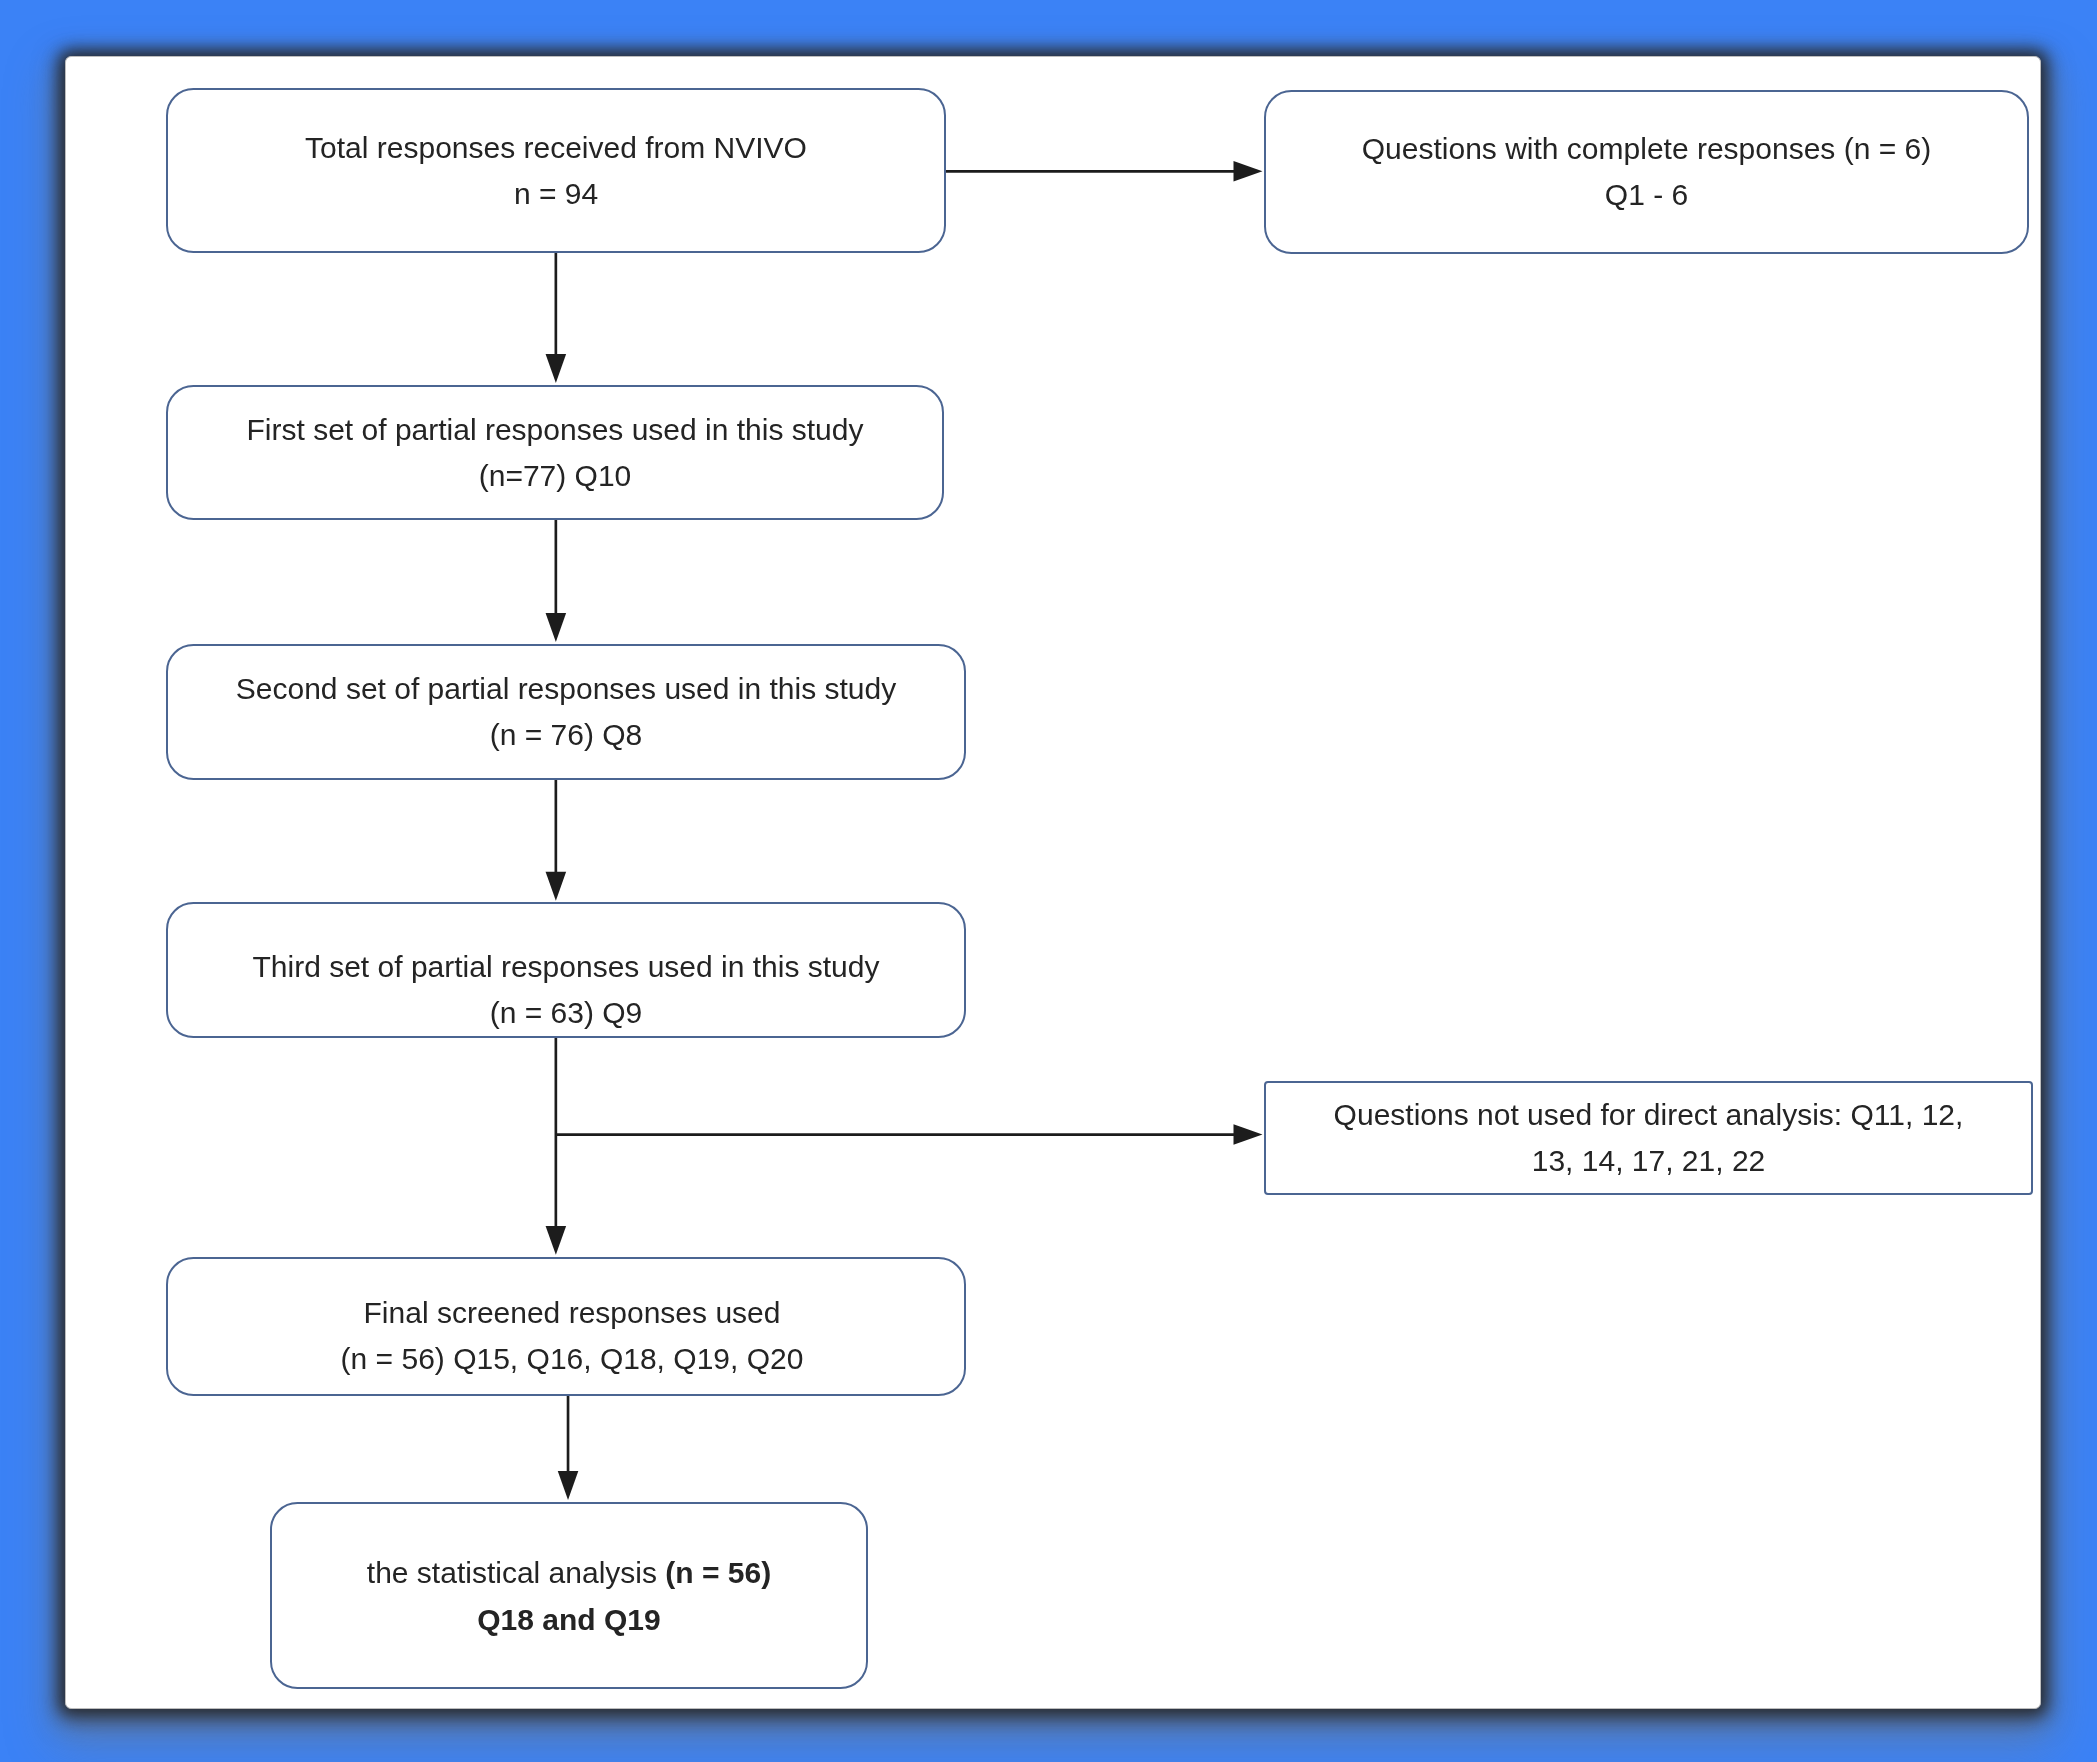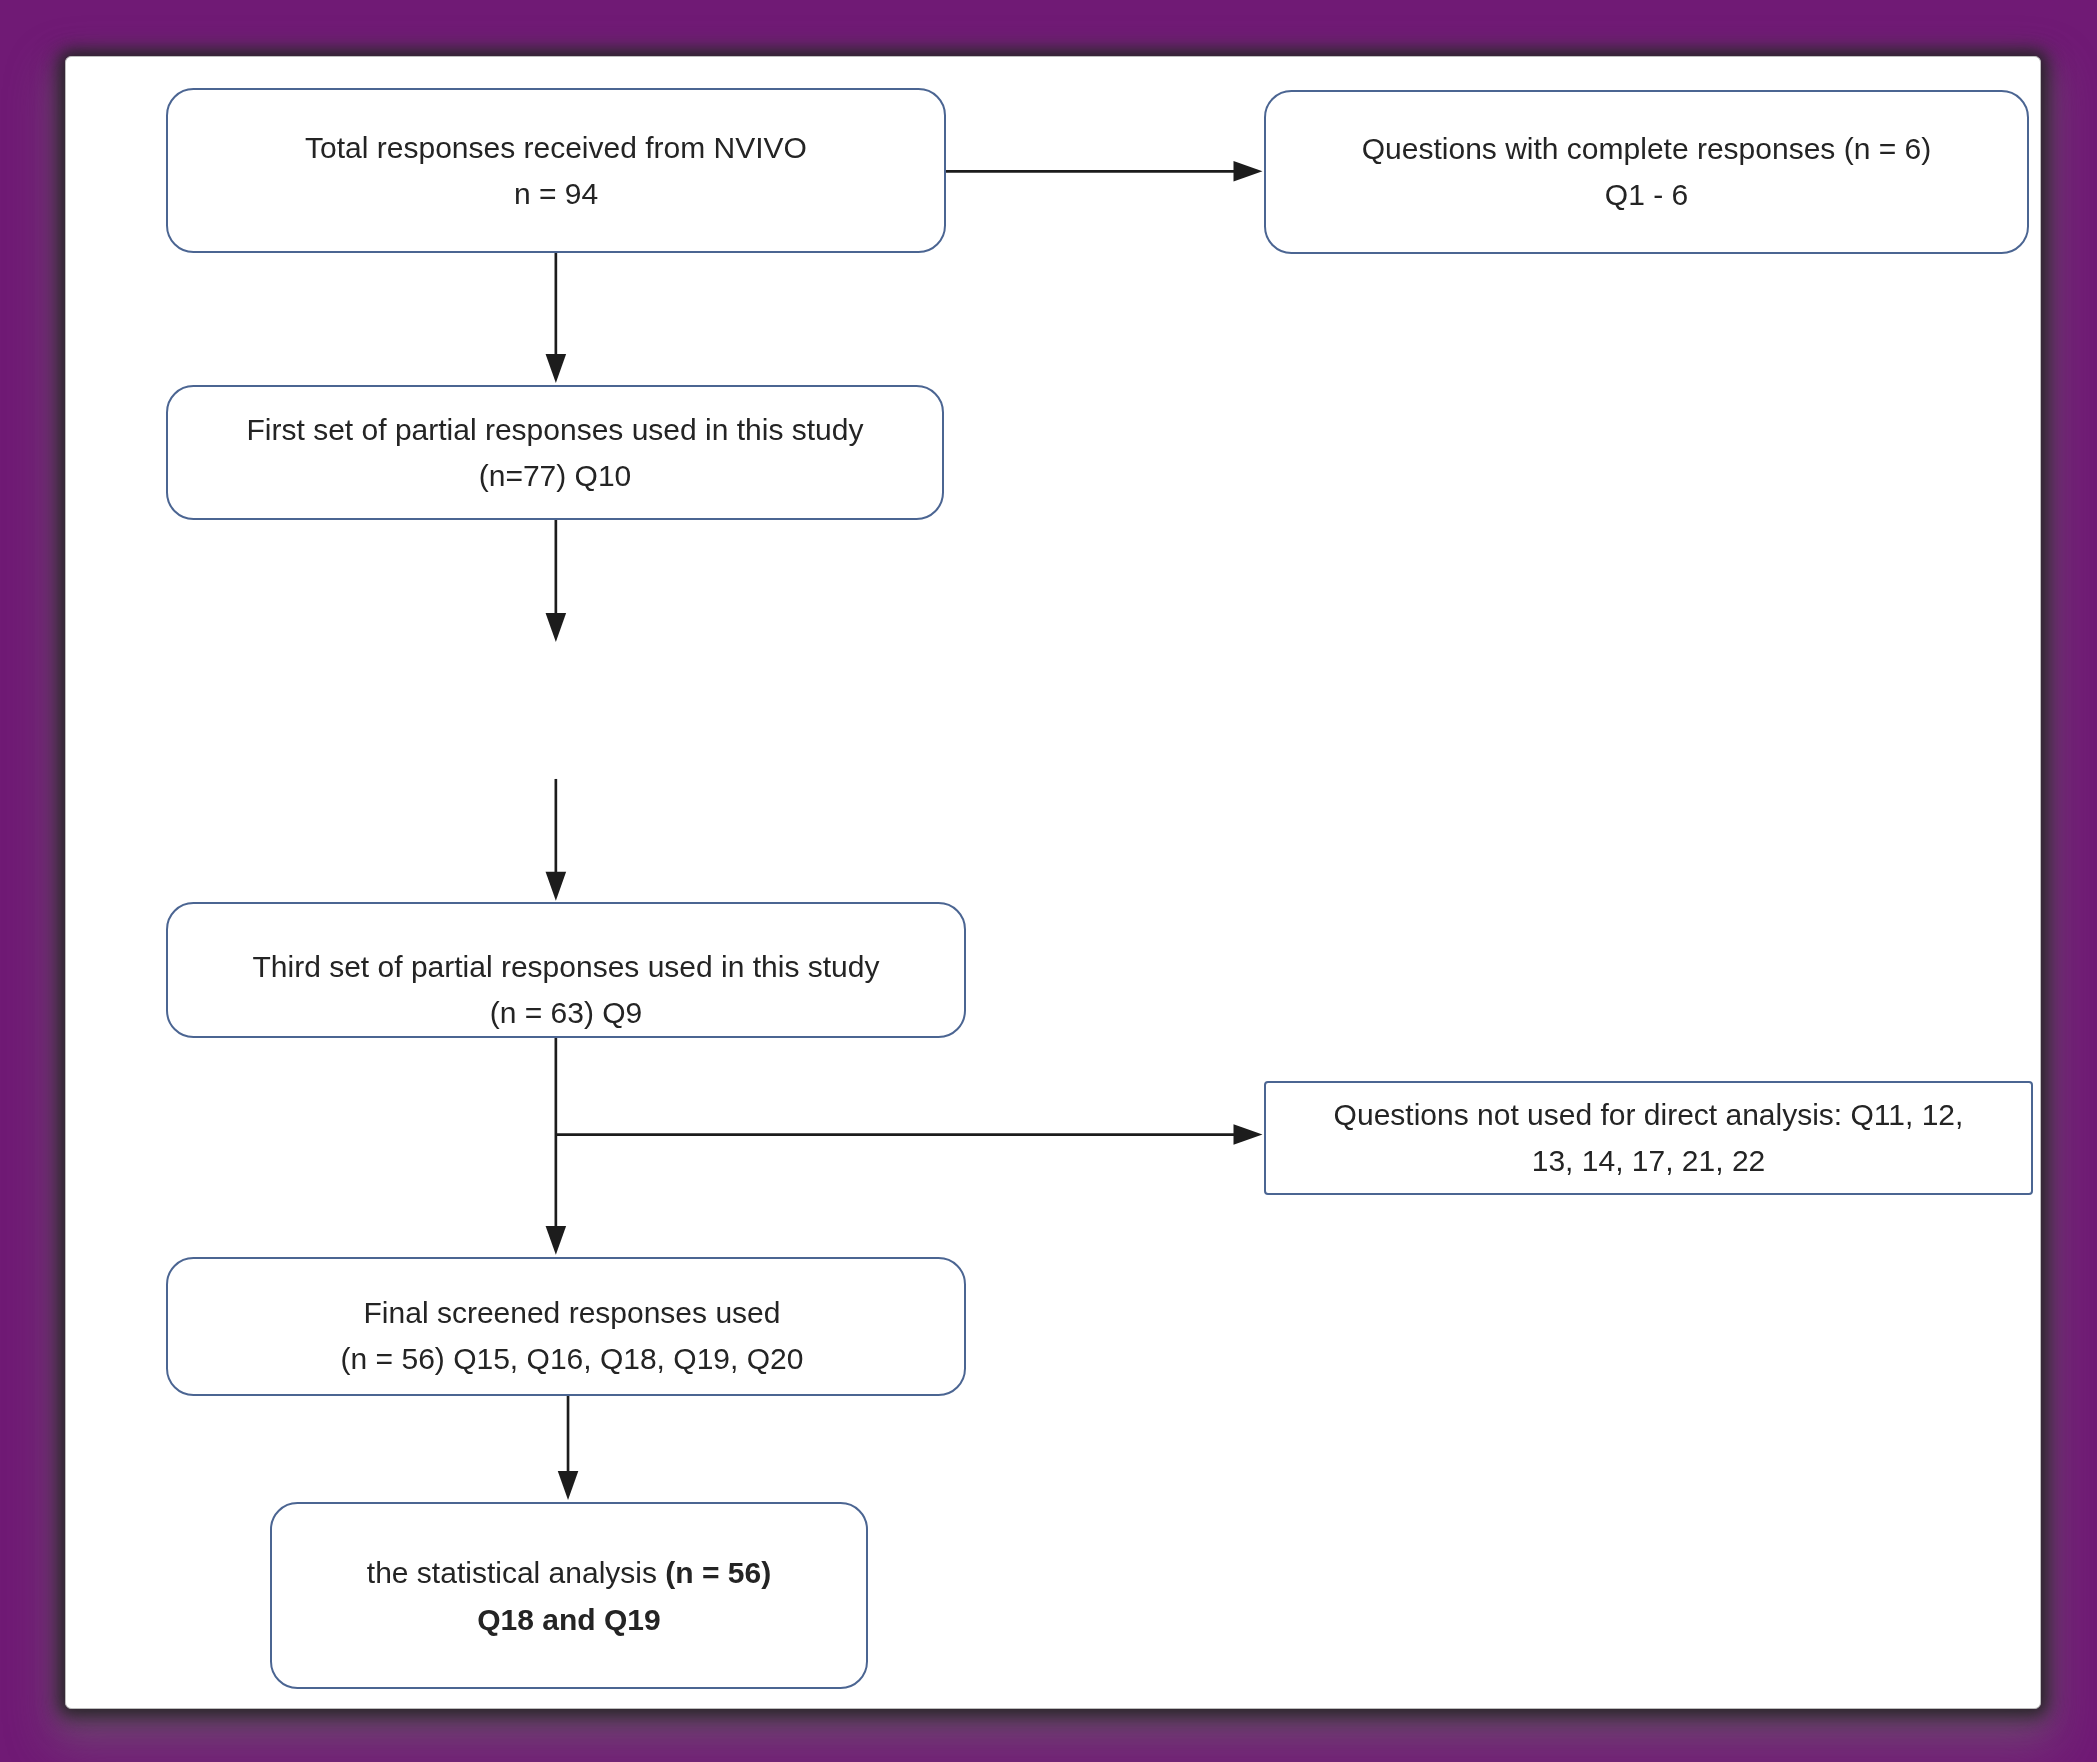--- a/index.html
+++ b/index.html
@@ -6,21 +6,21 @@
     margin: 0;
     padding: 0;
     background: #ffffff;
     font-family: "Liberation Sans", sans-serif;
   }
   .stage {
     position: relative;
     width: 2097px;
     height: 1762px;
     overflow: hidden;
-    background: #701a75;
+    background: #3b82f6;
   }
   
   .page {
     position: absolute;
     left: 65px;
     top: 56px;
     width: 1974px;
     height: 1651px;
     background: #ffffff;
     border-radius: 6.1px;
@@ -123,20 +123,24 @@
   <div class="node" id="node-complete-questions">
     <span class="line">Questions with complete responses (n = 6)</span>
     <span class="line">Q1 - 6</span>
   </div>
 
   <div class="node" id="node-first-partial">
     <span class="line">First set of partial responses used in this study</span>
     <span class="line">(n=77) Q10</span>
   </div>
 
+  <div class="node" id="node-second-partial">
+    <span class="line">Second set of partial responses used in this study</span>
+    <span class="line">(n = 76) Q8</span>
+  </div>
 
   <div class="node" id="node-third-partial">
     <span class="line">Third set of partial responses used in this study</span>
     <span class="line">(n = 63) Q9</span>
   </div>
 
   <div class="node" id="node-not-used">
     <span class="line">Questions not used for direct analysis: Q11, 12,</span>
     <span class="line">13, 14, 17, 21, 22</span>
   </div>

